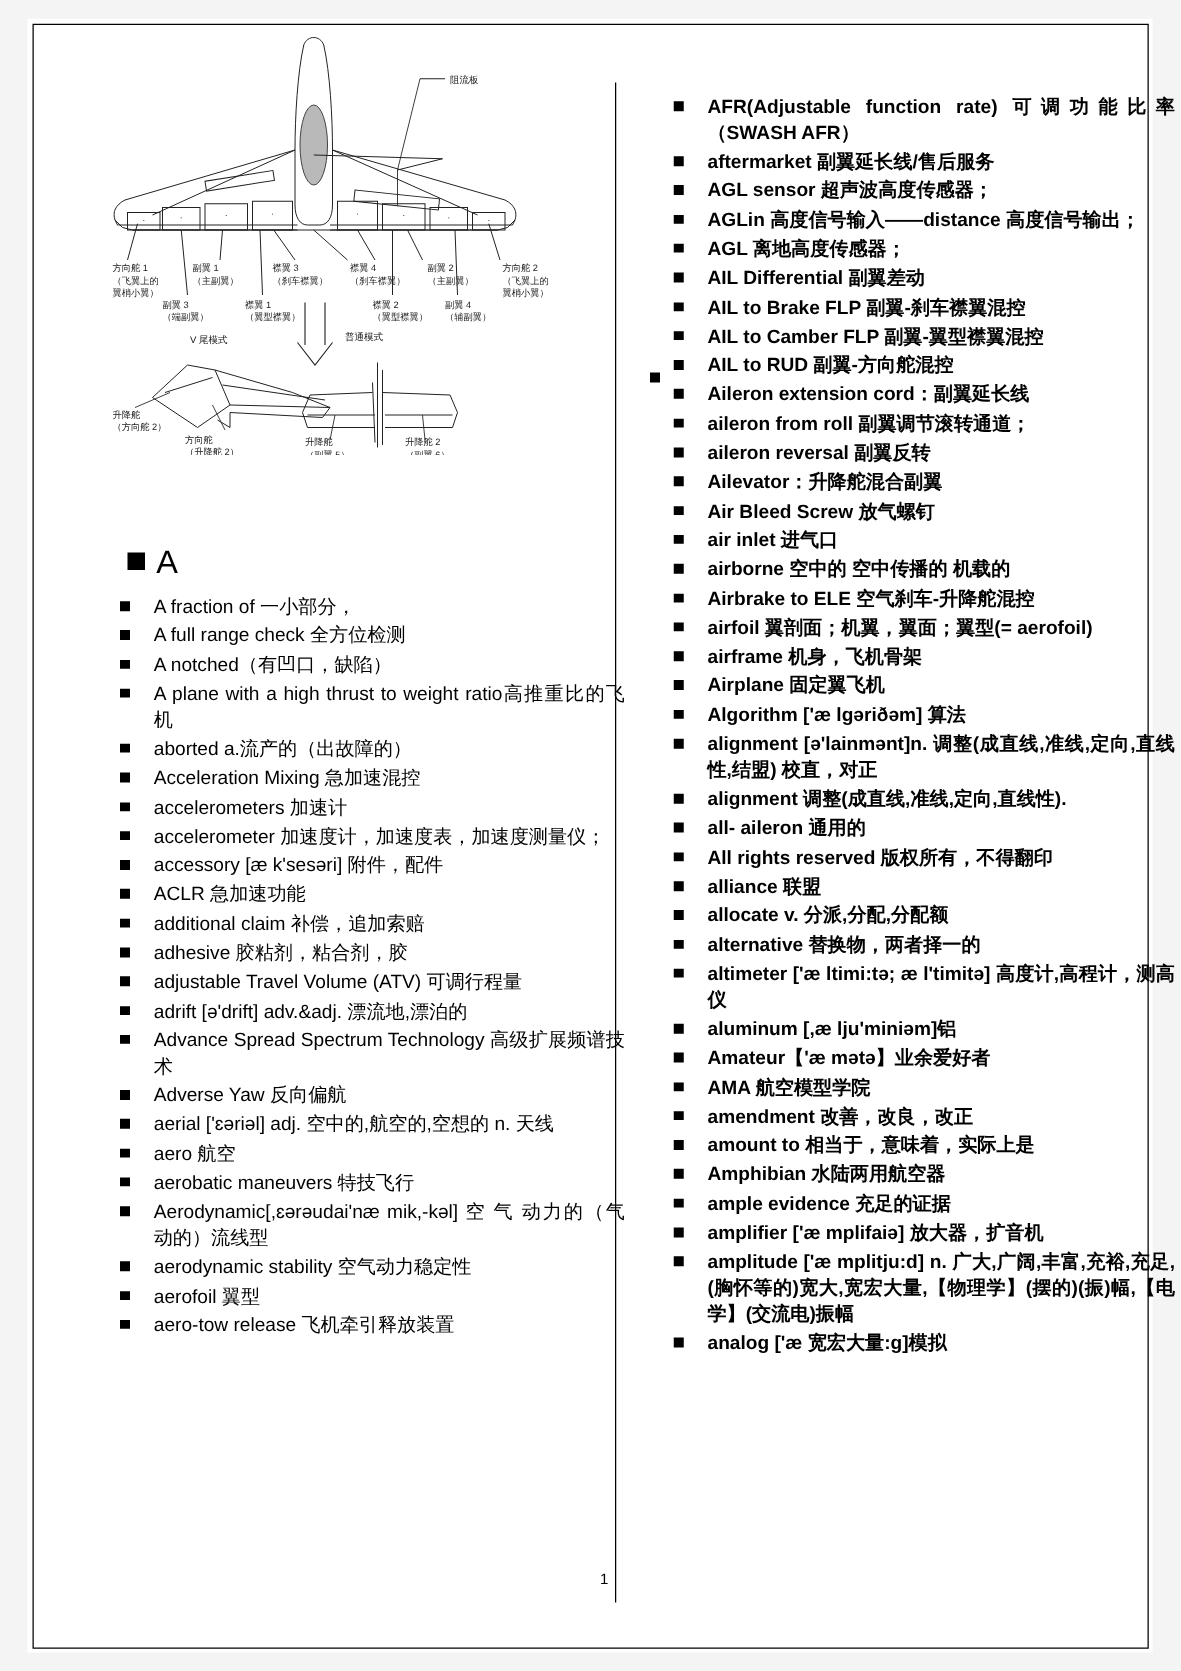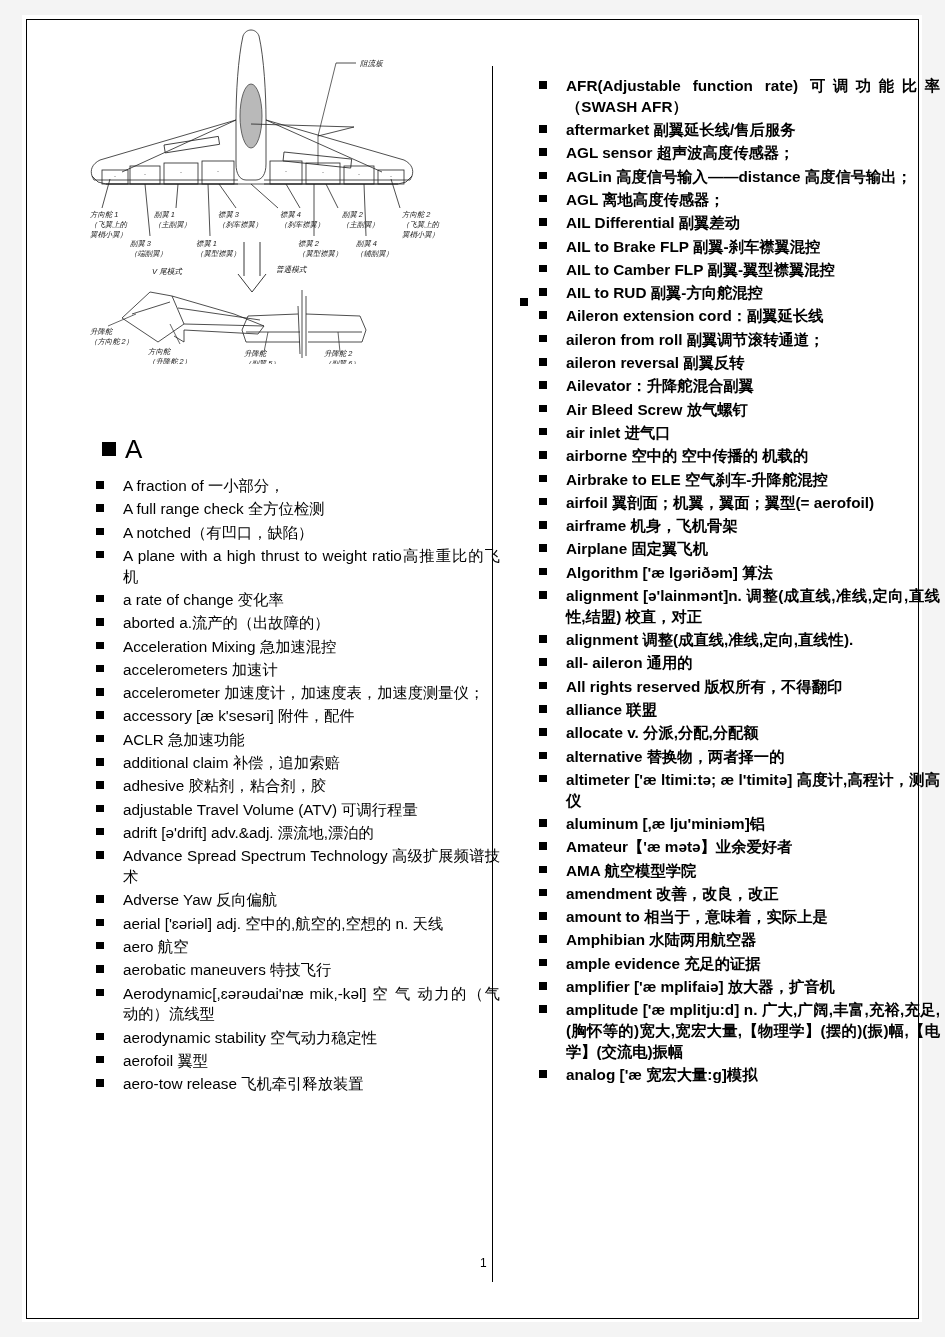--- a/index.html
+++ b/index.html
@@ -56,21 +56,20 @@
     height: 1216px;
     border-left: 1px solid #000;
   }
 
   
   .figure {
     position: relative;
     width: 420px;
     height: 340px;
     margin-left: 8px;
-    font-style: italic;
   }
   .figure svg { display: block; }
 
   .stray-bullet {
     position: absolute;
     left: 432px;
     top: 274px;
     width: 8px;
     height: 8px;
     background: #000;
@@ -300,21 +299,20 @@
     <div class="section-head">
       <span class="bullet"></span>
       <span class="letter">A</span>
     </div>
 
     <ul class="entries">
       <li>A fraction of  一小部分，</li>
       <li>A full range check 全方位检测</li>
       <li>A notched（有凹口，缺陷）</li>
       <li>A plane with a high thrust to weight ratio高推重比的飞机</li>
-      <li>a rate of change  变化率</li>
       <li>aborted    a.流产的（出故障的）</li>
       <li>Acceleration Mixing 急加速混控</li>
       <li>accelerometers  加速计</li>
       <li>accelerometer 加速度计，加速度表，加速度测量仪；</li>
       <li>accessory [æ k'sesəri]  附件，配件</li>
       <li>ACLR 急加速功能</li>
       <li>additional claim  补偿，追加索赔</li>
       <li>adhesive 胶粘剂，粘合剂，胶</li>
       <li>adjustable Travel Volume (ATV)   可调行程量</li>
       <li>adrift [ə'drift] adv.&amp;adj.  漂流地,漂泊的</li>

